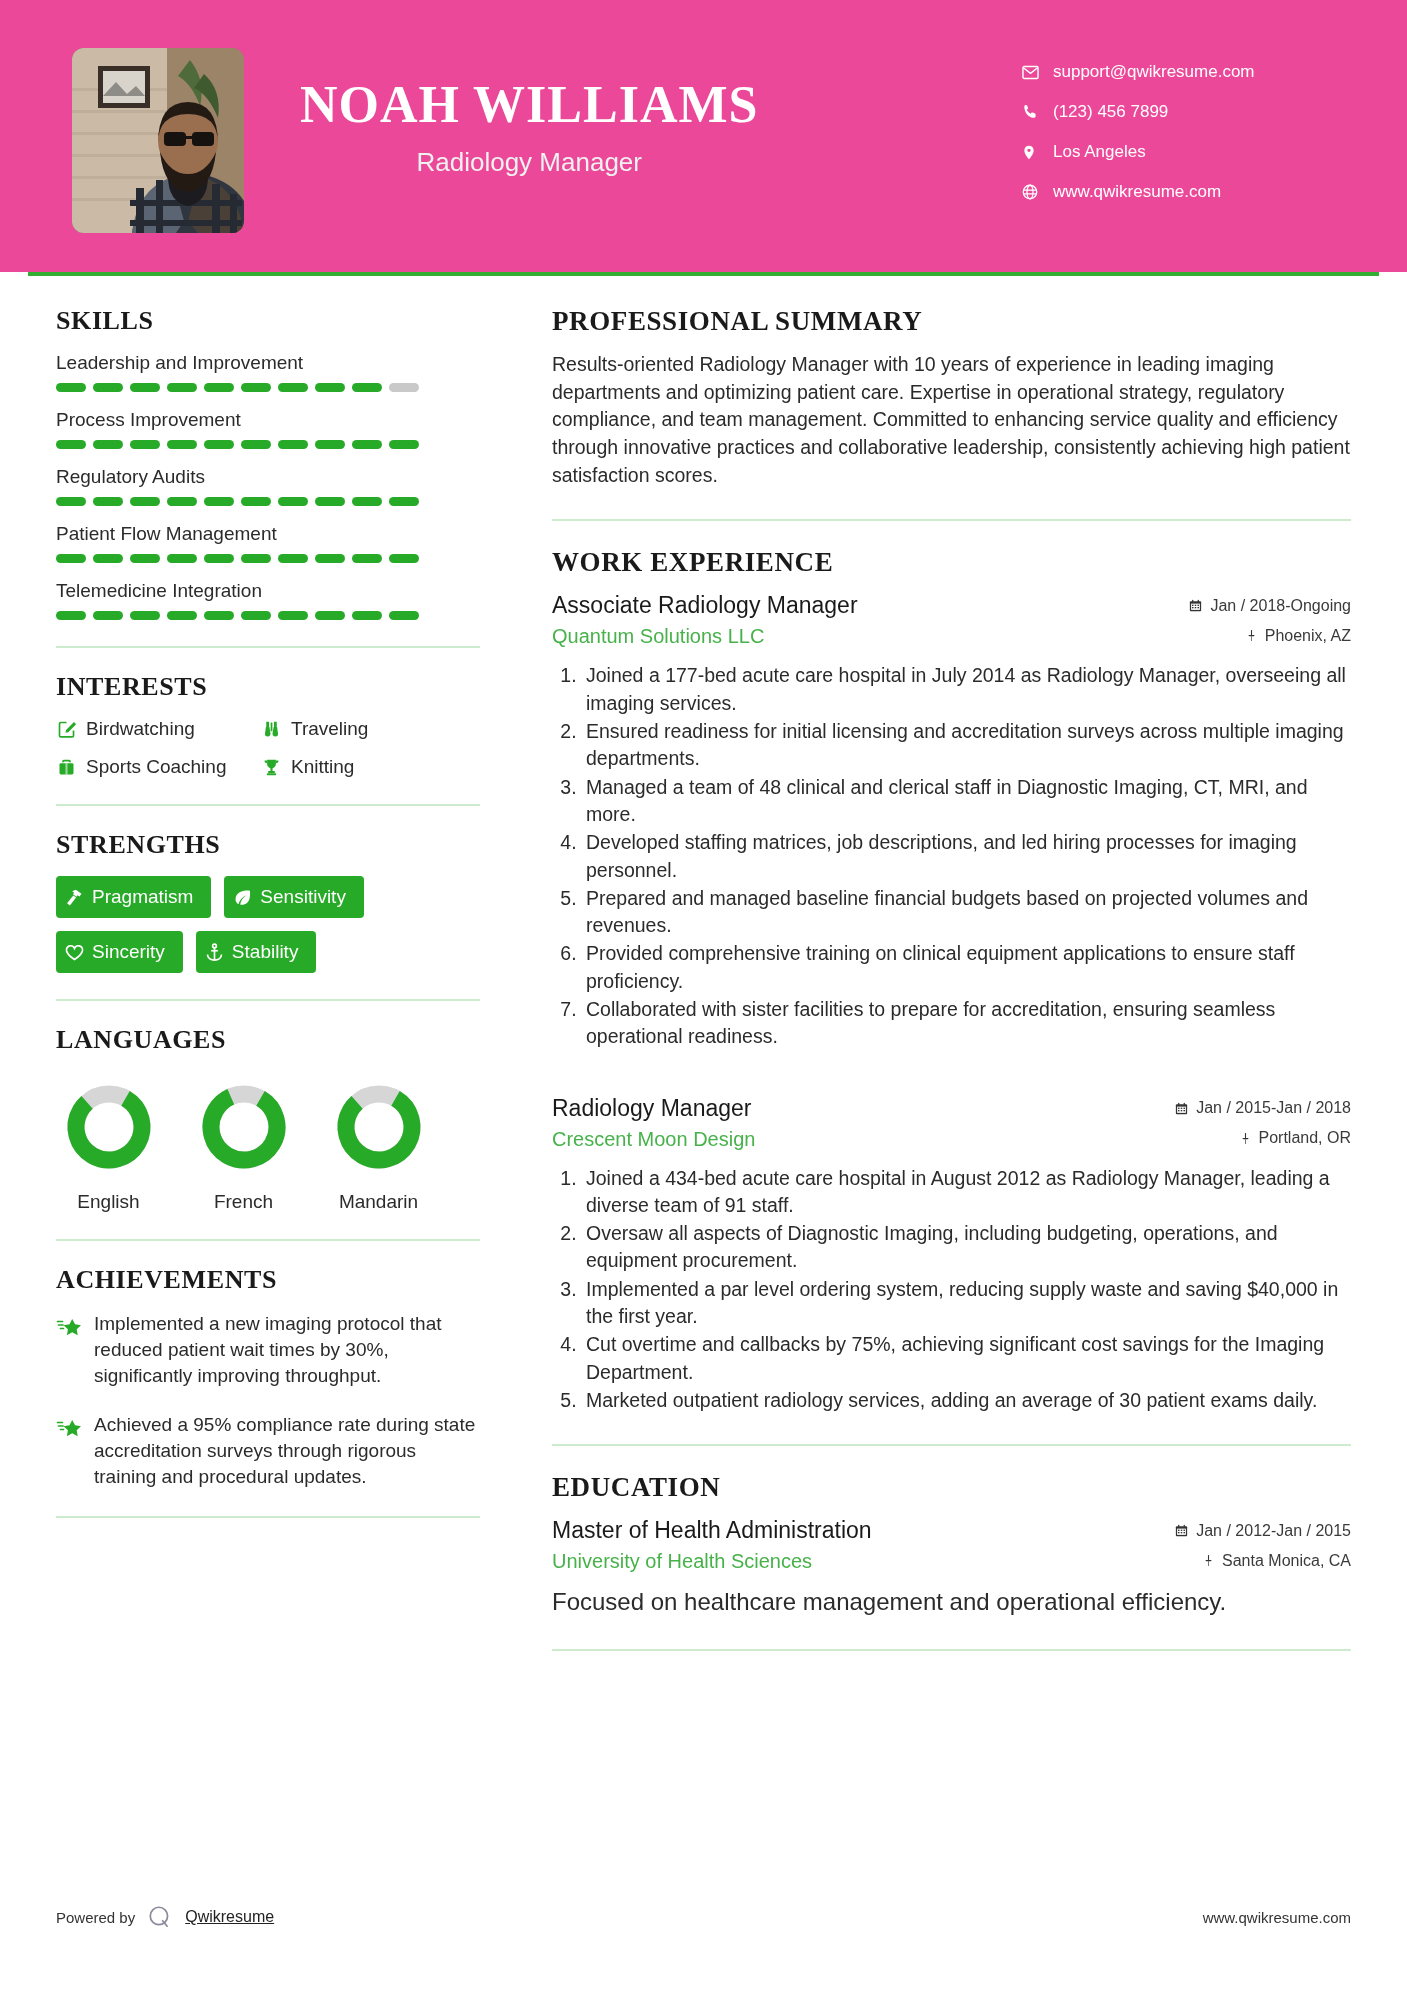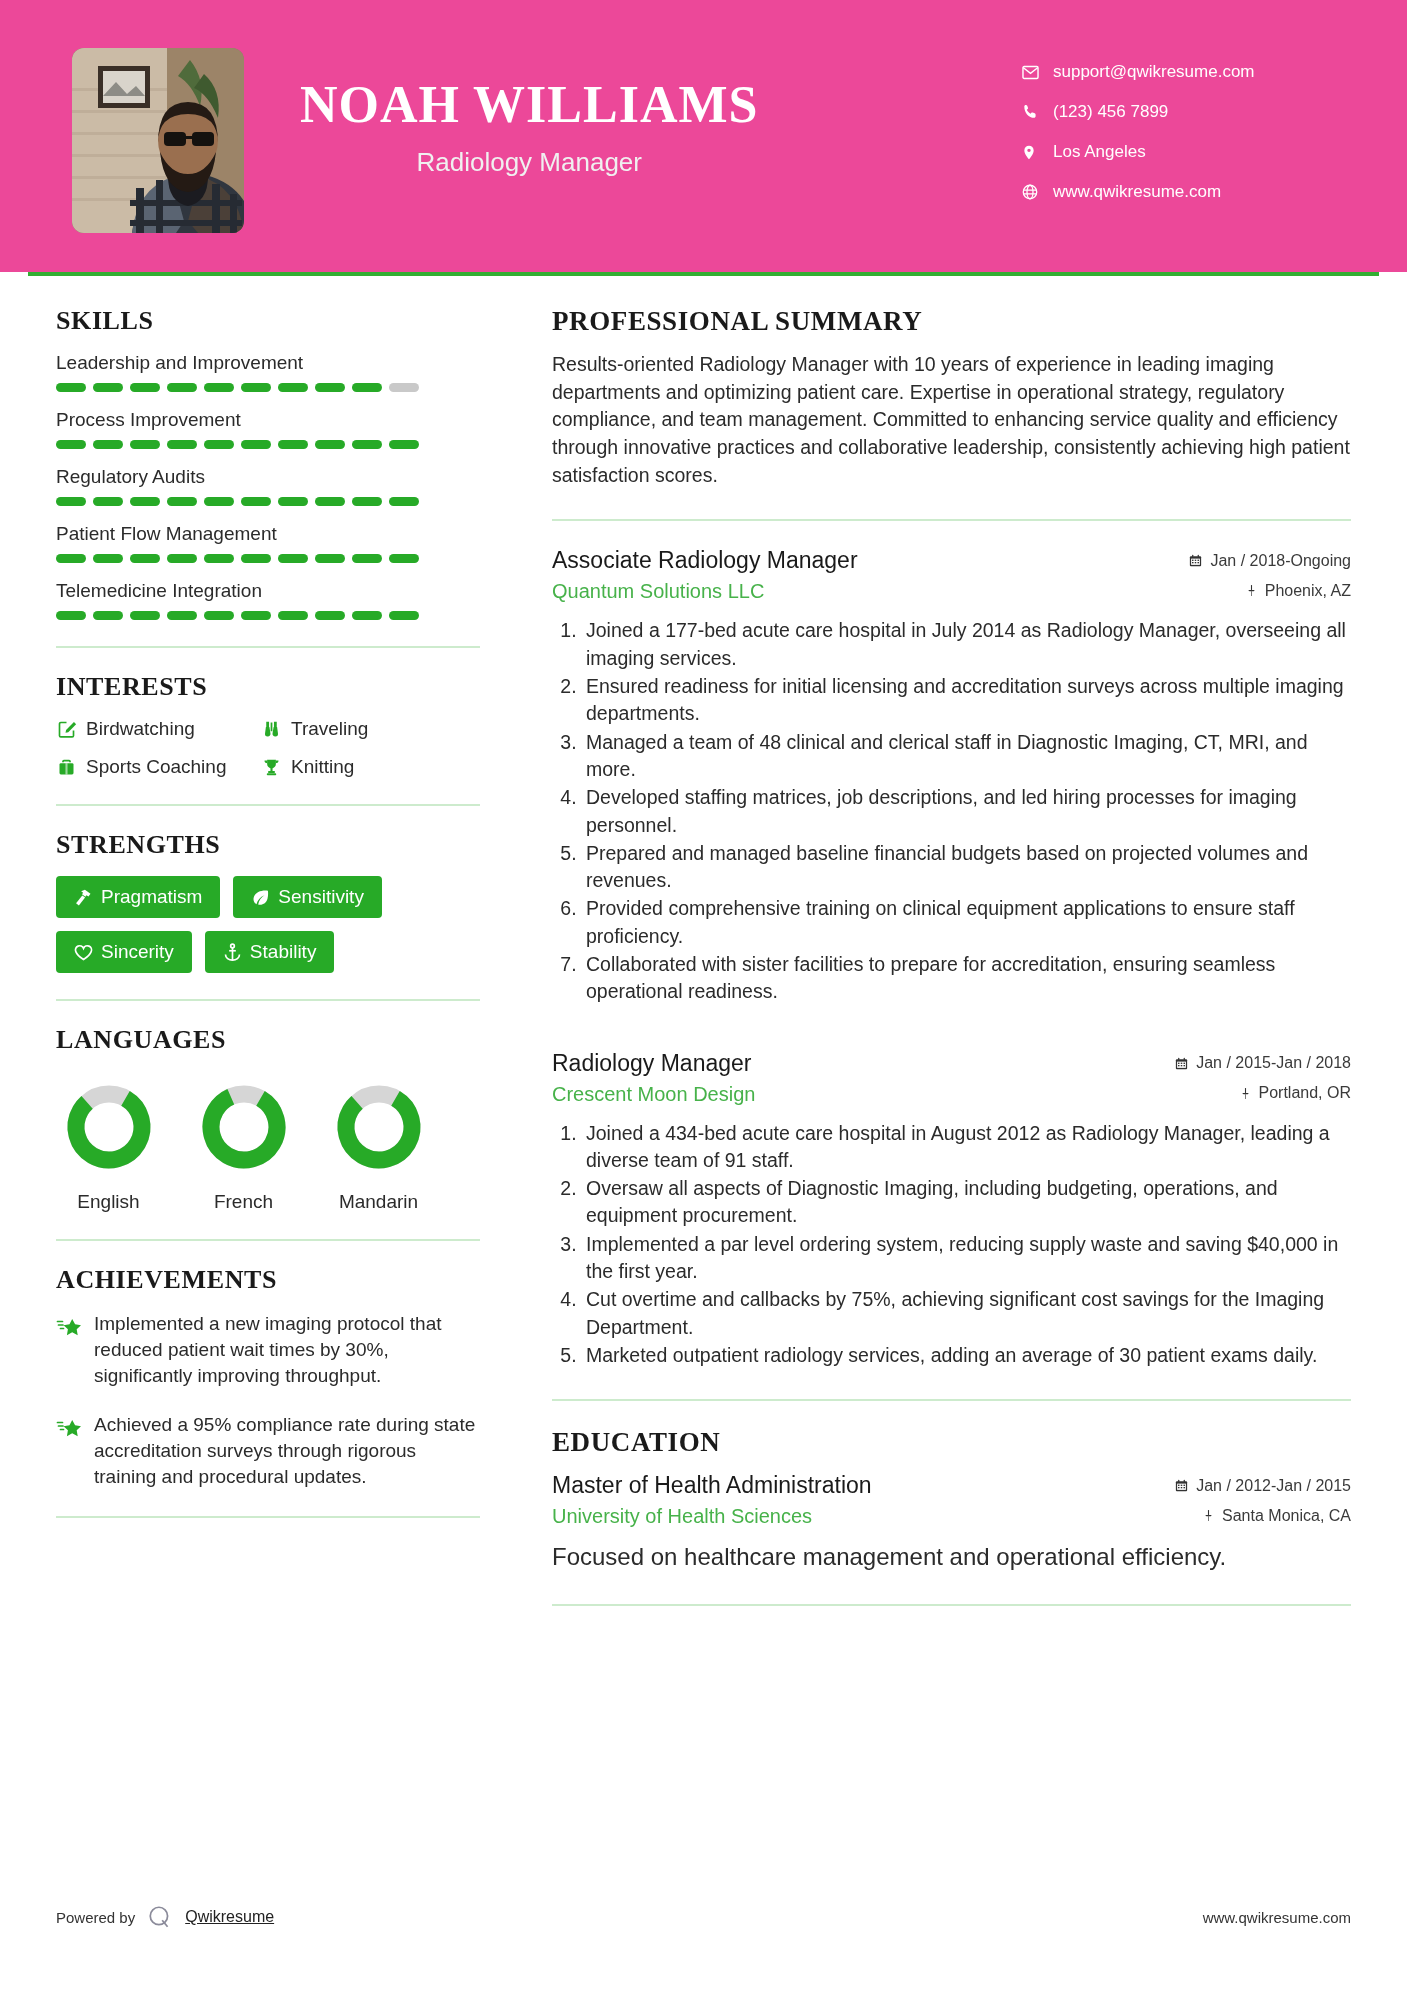--- a/index.html
+++ b/index.html
@@ -141,21 +141,21 @@
   .interest { display: flex; align-items: center; font-size: 19px; color: #2b2b2b; }
   .interest .ico { width: 30px; flex: none; color: #27aa27; display: flex; align-items: center; }
   .interest .ico svg { display: block; }
 
   
   .strengths { display: flex; flex-wrap: wrap; gap: 13px; }
   .strength {
     background: #27aa27;
     color: #ffffff;
     border-radius: 4px;
-    padding: 10px 18px 10px 17px;
+    padding: 10px 18px 10px 8px;
     font-size: 19px;
     display: flex;
     align-items: center;
   }
   .strength .ico { width: 28px; flex: none; display: flex; align-items: center; color: #ffffff; }
   .strength .ico svg { display: block; }
 
   
   .langs { display: flex; gap: 30px; padding-top: 6px; }
   .lang { width: 105px; text-align: center; }
@@ -554,20 +554,21 @@
     <div class="col-right">
 
       <div>
         <div class="sec-title-r">PROFESSIONAL SUMMARY</div>
         <div class="summary">Results-oriented Radiology Manager with 10 years of experience in leading imaging departments and optimizing patient care. Expertise in operational strategy, regulatory compliance, and team management. Committed to enhancing service quality and efficiency through innovative practices and collaborative leadership, consistently achieving high patient satisfaction scores.</div>
       </div>
 
       <div class="divider-r"></div>
 
       <div>
+        <div class="sec-title-r">WORK EXPERIENCE</div>
         <div id="work-list">
             <div class="entry">
               <div class="entry-top">
                 <div class="entry-role">Associate Radiology Manager</div>
                 <div class="entry-meta">
                   <span class="ico">
                     <svg width="15" height="15" viewBox="0 0 24 24" fill="#333333">
                       <rect x="3" y="5" width="18" height="16" rx="1.6"></rect>
                       <rect x="5" y="9" width="14" height="10" fill="#ffffff"></rect>
                       <g fill="#333333">

